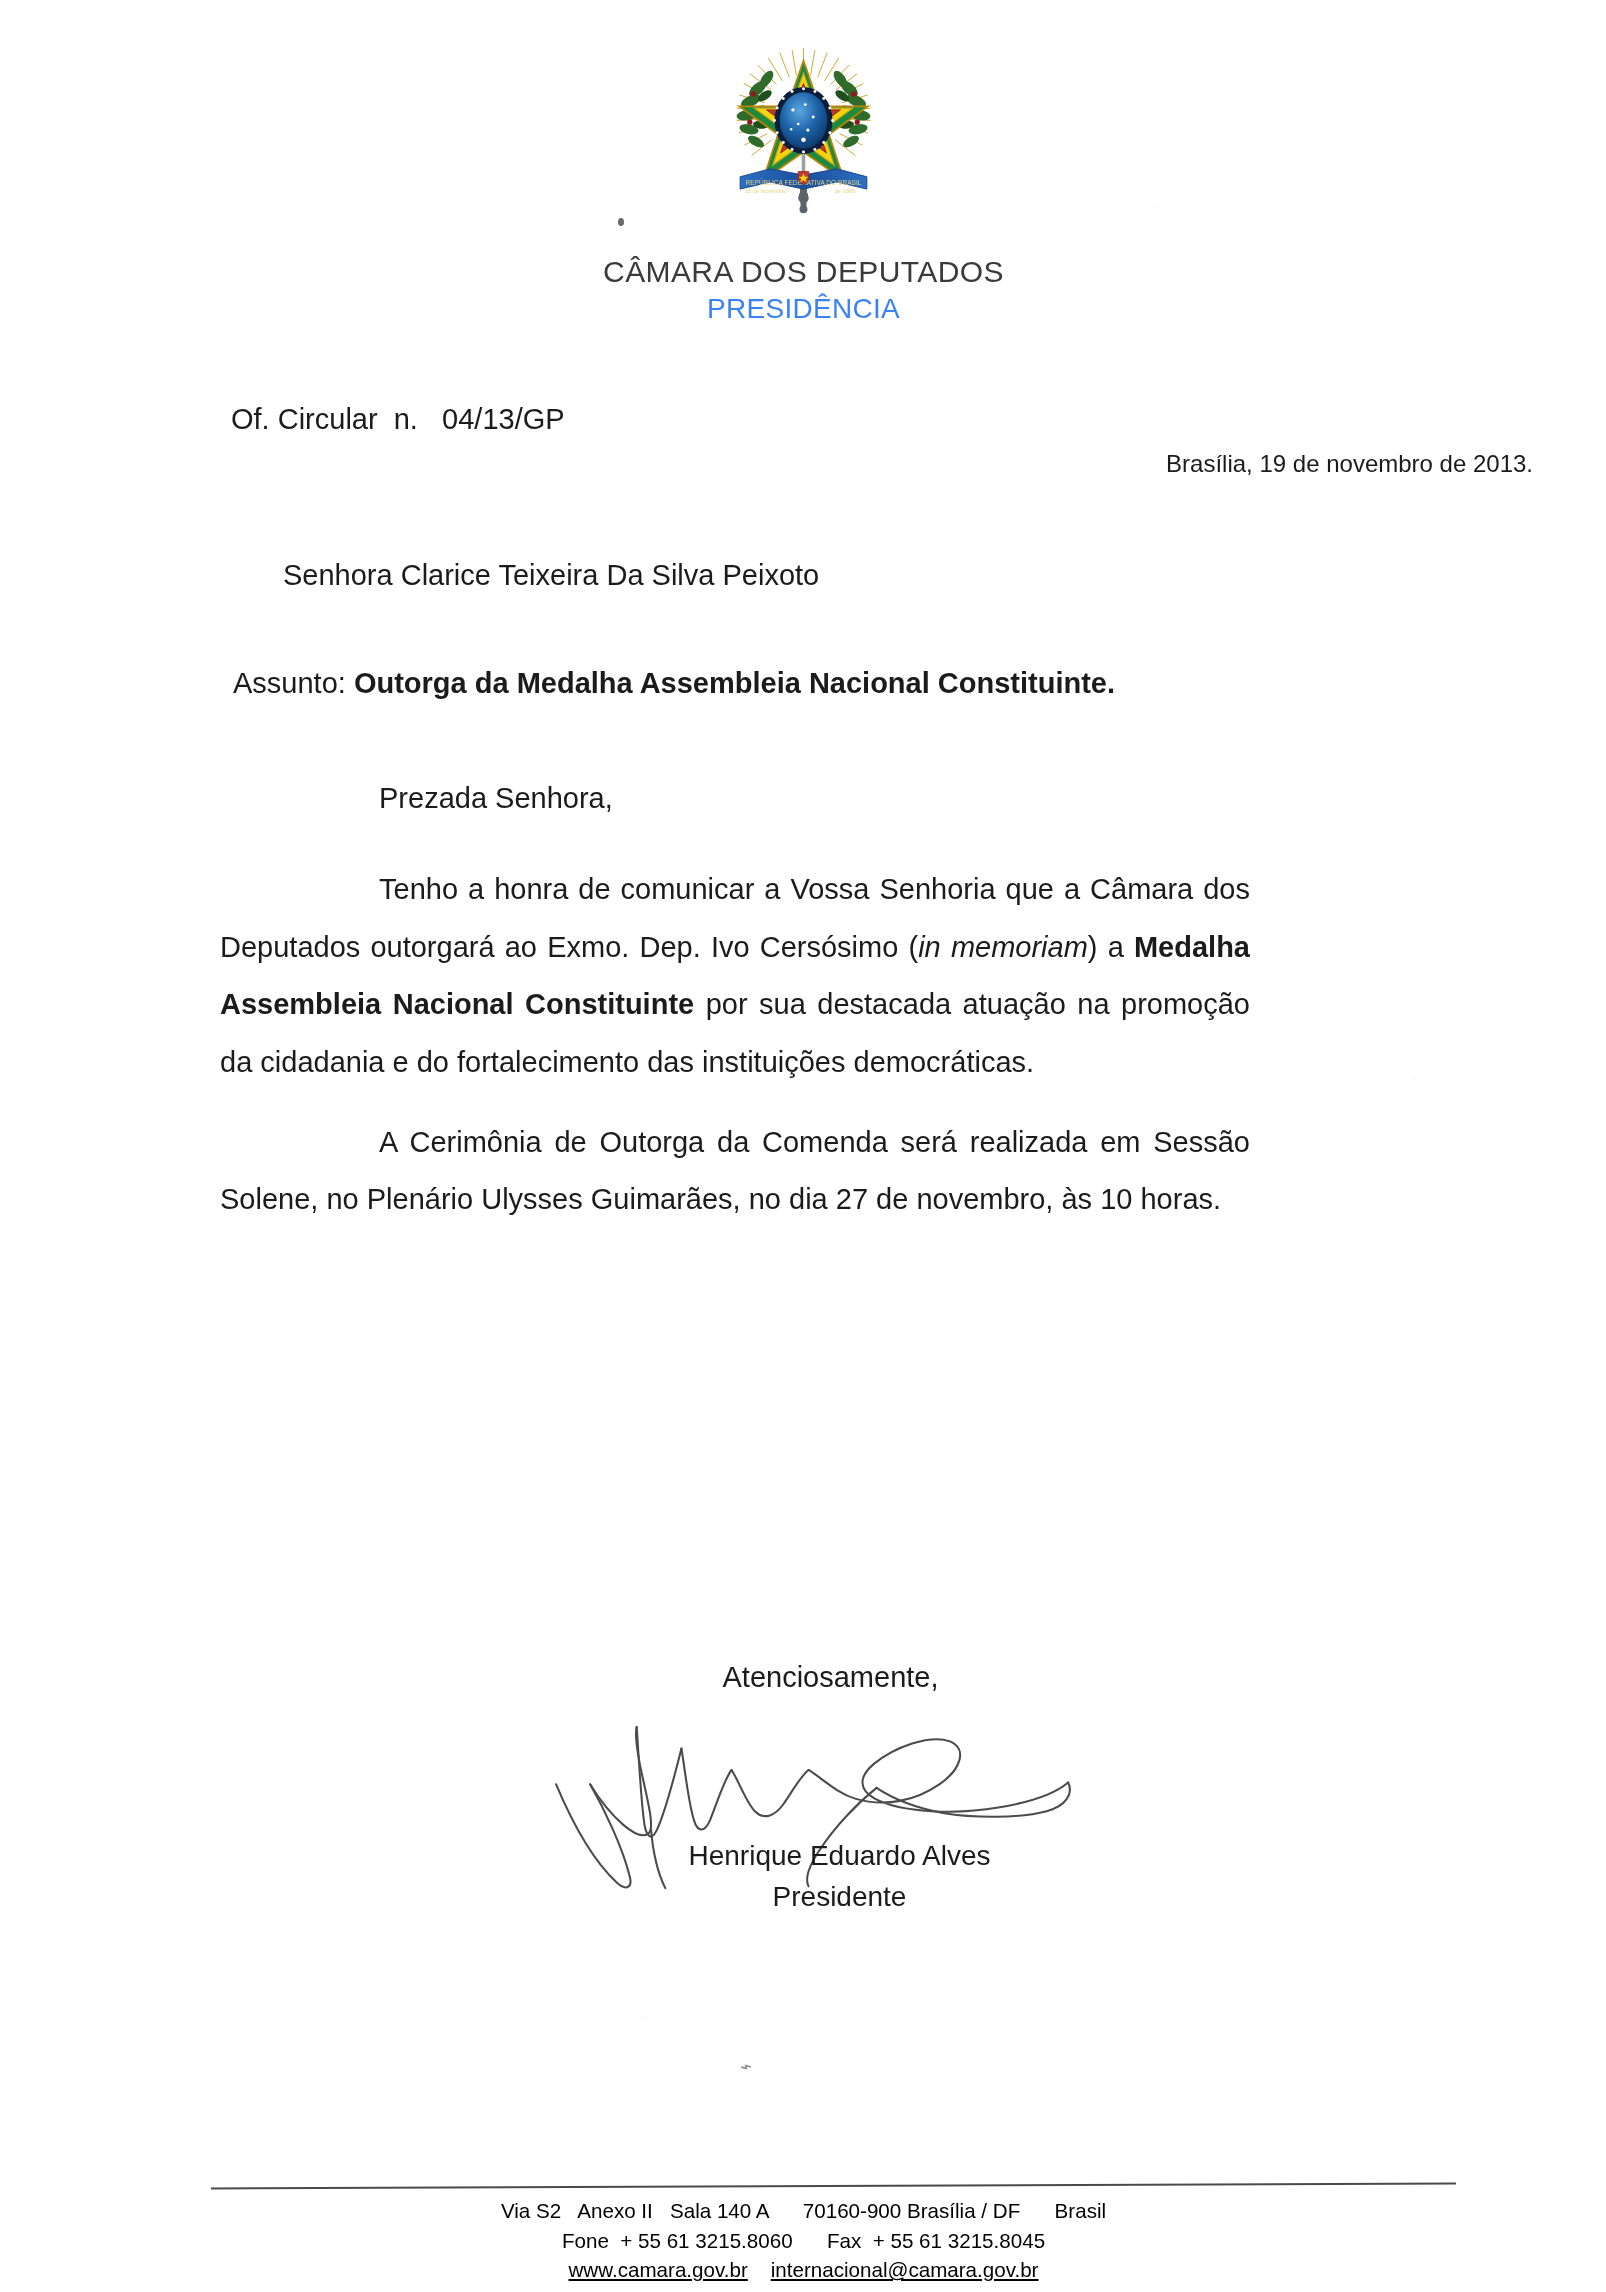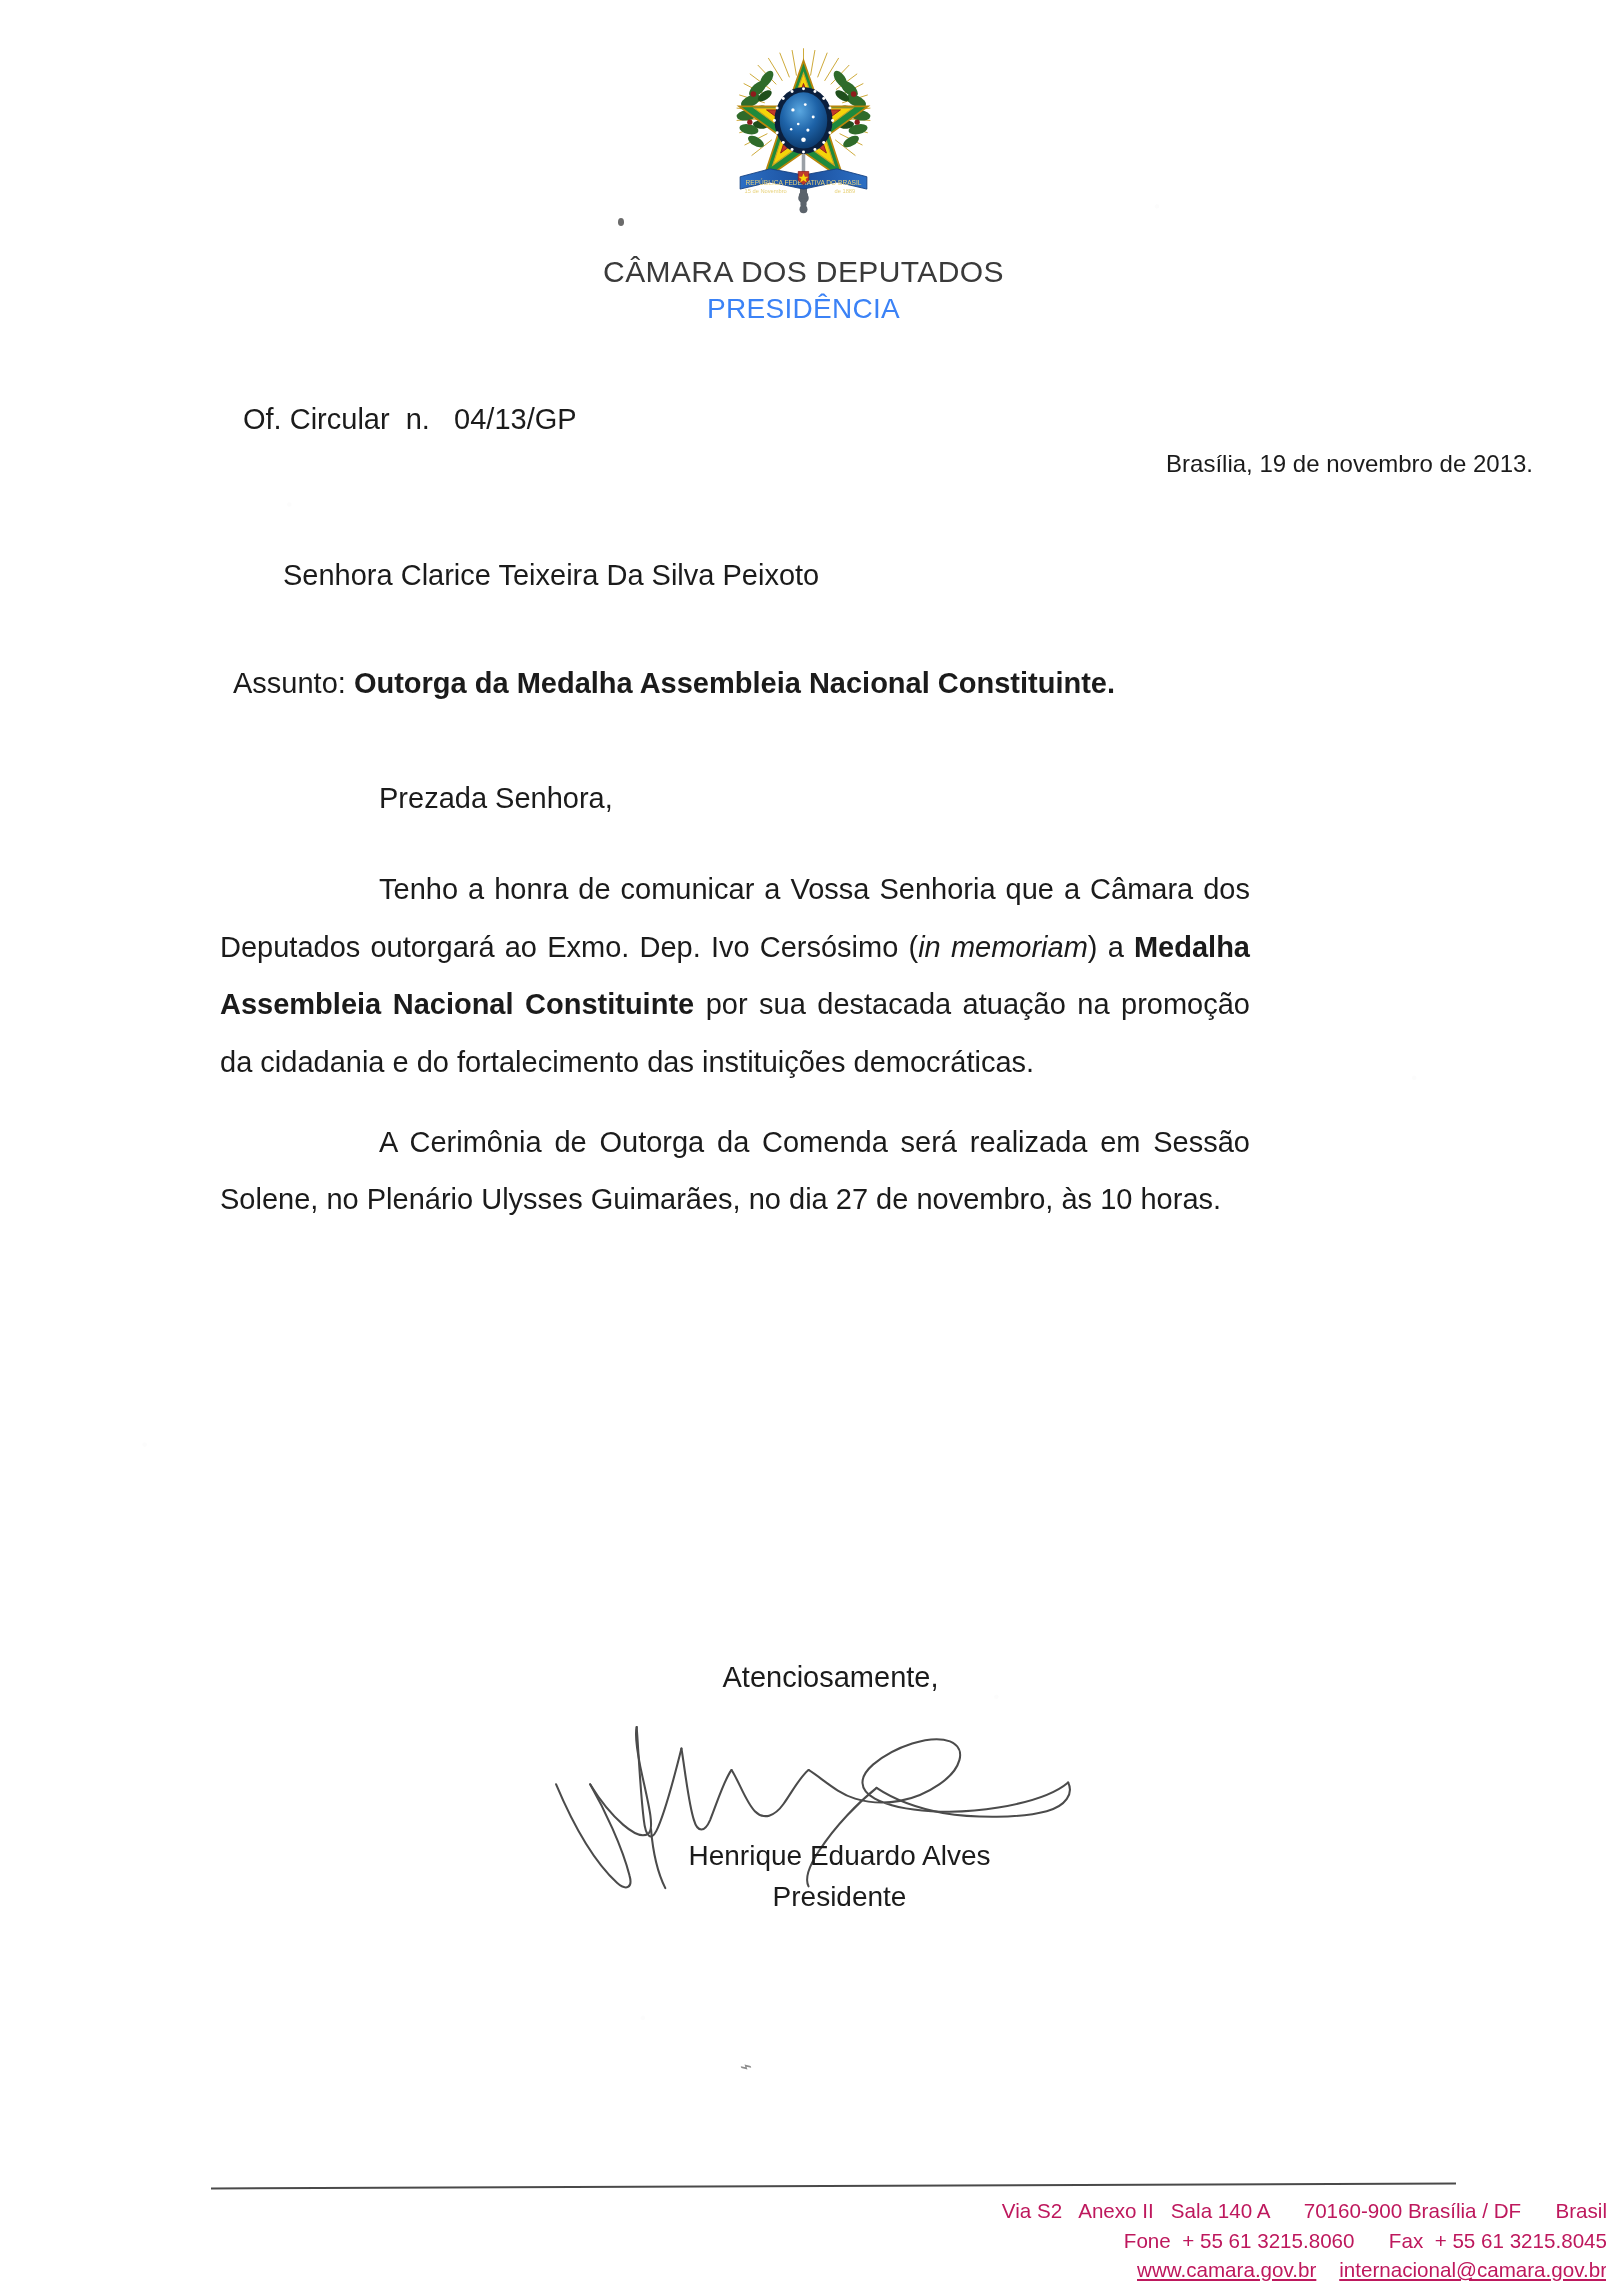--- a/index.html
+++ b/index.html
@@ -66,21 +66,21 @@
     font-size: 28px;
     letter-spacing: 0.3px;
     color: #3b82f6;
     white-space: nowrap;
   }
 
   
   .ref-line {
     position: absolute;
     top: 403px;
-    left: 243px;
+    left: 231px;
     font-size: 29px;
     white-space: pre;
   }
   .date-line {
     position: absolute;
     top: 450px;
     right: 74px;
     font-size: 24px;
     white-space: nowrap;
   }
@@ -198,24 +198,24 @@
     width: 1245px;
     height: 1.8px;
     background: #4a4a4a;
     transform: rotate(-0.22deg);
   }
   .footer {
     position: absolute;
     top: 2196px;
     left: 0;
     width: 100%;
-    text-align: right;
+    text-align: center;
     font-size: 20.6px;
     line-height: 1.44;
-    color: #be185d;
+    color: #000000;
   }
   .footer-row { white-space: pre; }
   .footer-link { text-decoration: underline; }
 </style>
 </head>
 <body>
 
 <div class="page">
 
   <div class="scan-tint"></div>

